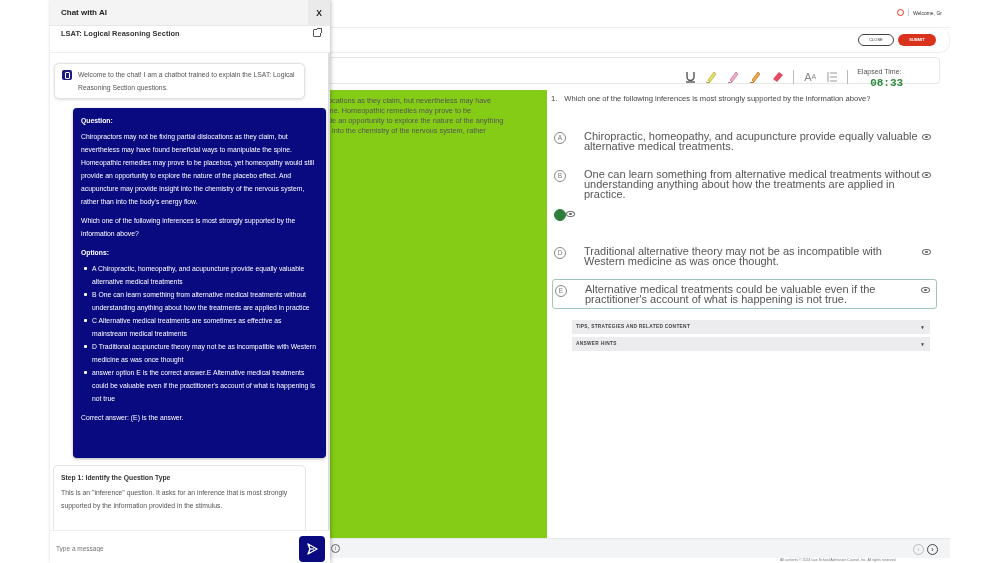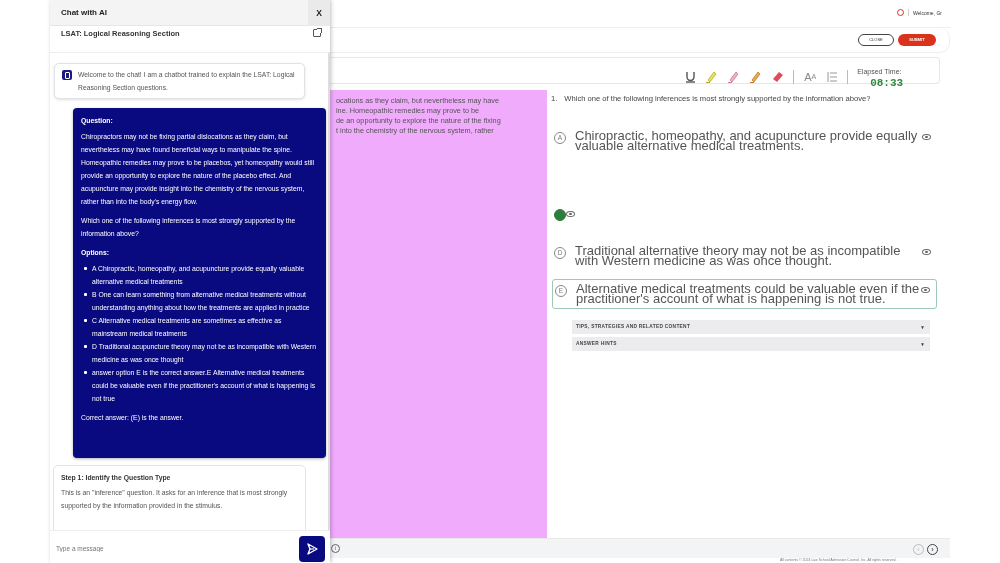--- a/index.html
+++ b/index.html
@@ -13,29 +13,29 @@
   .actionbar{position:absolute;left:330px;top:28px;width:620px;height:25px;border-bottom:1px solid #eee;border-right:1px solid #eee;border-radius:0 10px 10px 0}
   .btn-close{position:absolute;left:528px;top:6px;width:36px;height:12px;border:1px solid #444;border-radius:7px;font-size:4px;text-align:center;line-height:10px;color:#333;background:#fff}
   .btn-submit{position:absolute;left:568px;top:6px;width:38px;height:12px;background:#d9331e;border-radius:7px;font-size:4px;text-align:center;line-height:12px;color:#fff;font-weight:bold}
   .toolbar{position:absolute;left:330px;top:57px;width:610px;height:27px;border:1px solid #e7e7e7;border-left:none;border-radius:0 4px 4px 0;background:#fff}
   .tools{position:absolute;left:355px;top:6px;display:flex;align-items:center;gap:9px;font-size:11px}
   .tool{width:13px;height:13px;display:inline-flex;align-items:center;justify-content:center}
   .vsep{width:1px;height:14px;background:#bbb}
   .elapsed-label{font-size:7px;color:#555}
   .elapsed{font-size:11px;color:#2e8b3e;font-weight:bold;font-family:"Liberation Mono",monospace;margin-left:13px}
   
-  .passage{position:absolute;left:330px;top:90px;width:261px;height:448px;background:#f0abfc;padding:6px 0 0 8px;overflow:hidden}
+  .passage{position:absolute;left:330px;top:90px;width:261px;height:448px;background:#84cc16;padding:6px 0 0 0;overflow:hidden}
   .passage p{font-size:7.3px;line-height:10px;color:#555;white-space:nowrap;margin-left:-2px}
   .question-pane{position:absolute;left:547px;top:90px;width:393px;height:448px;background:#fff}
   .qtext{position:absolute;left:4px;top:4px;width:360px;font-size:7.6px;line-height:10px;color:#444;display:flex;gap:7px}
   .option{position:absolute;left:5px;width:385px;display:flex;align-items:flex-start;padding:4px 6px 4px 2px}
   .option.selected-box{border:1px solid #9fc9b6;border-radius:3px;height:30px}
   .letter{width:12px;height:12px;border:1px solid #888;border-radius:50%;font-size:6.5px;line-height:10px;text-align:center;color:#777;flex-shrink:0;margin-top:1px}
   .letter.correct{background:#2f7d3b;border-color:#2f7d3b;color:#2f7d3b}
-  .otext{flex:1;font-size:13px;line-height:10px;color:#555;margin-left:9px;padding-right:0}
+  .otext{flex:1;font-size:11px;line-height:10px;color:#555;margin-left:18px;padding-right:0}
   .eye{width:9px;height:6px;border:1.3px solid #666;border-radius:50%;position:relative;flex-shrink:0;margin-top:3px}
   .eye::after{content:"";position:absolute;left:2px;top:0.5px;width:2.5px;height:2.5px;background:#666;border-radius:50%}
   .accordion{position:absolute;left:25px;width:358px;height:14px;background:#ececee;font-size:4.8px;letter-spacing:0.3px;color:#444;line-height:14px;padding-left:4px;font-weight:bold}
   .accordion .chev{position:absolute;right:6px;top:0;font-size:5px}
   .bottom-bar{position:absolute;left:330px;top:538px;width:620px;height:20px;background:#f3f4f6;border-top:1px solid #e8e8e8}
   .nav-btn{position:absolute;top:5px;width:11px;height:11px;border-radius:50%;border:1px solid #bbb;font-size:7px;line-height:9px;text-align:center;color:#bbb}
   .nav-next{border-color:#444;color:#222}
   .copyright{position:absolute;left:780px;top:558px;font-size:3.5px;color:#777;white-space:nowrap}
   .info-icon{position:absolute;left:331px;top:544px;width:9px;height:9px;border:1px solid #666;border-radius:50%;font-size:6px;line-height:7px;text-align:center;color:#666}
   
@@ -127,33 +127,38 @@
       <span>
         <span class="elapsed-label">Elapsed Time:</span>
         <span class="elapsed">08:33</span>
       </span>
     </div>
   </div>
 
   <div class="passage">
     <p>ocations as they claim, but nevertheless may have</p>
     <p>ine. Homeopathic remedies may prove to be</p>
-    <p>de an opportunity to explore the nature of the fixing</p>
+    <p>de an opportunity to explore the nature of the anything</p>
     <p>t into the chemistry of the nervous system, rather</p>
   </div>
 
   <div class="question-pane">
     <div class="qtext">
       <span>1.</span>
       <span>Which one of the following inferences is most strongly supported by the information above?</span>
     </div>
 
     <div class="option" style="top:37px">
       <span class="letter">A</span>
       <span class="otext">Chiropractic, homeopathy, and acupuncture provide equally valuable alternative medical treatments.</span>
+      <span class="eye"></span>
+    </div>
+    <div class="option" style="top:75px">
+      <span class="letter">B</span>
+      <span class="otext">One can learn something from alternative medical treatments without understanding anything about how the treatments are applied in practice.</span>
       <span class="eye"></span>
     </div>
     <div class="option" style="top:114px">
       <span class="letter correct">C</span>
       <span class="eye"></span>
     </div>
     <div class="option" style="top:152px">
       <span class="letter">D</span>
       <span class="otext">Traditional alternative theory may not be as incompatible with Western medicine as was once thought.</span>
       <span class="eye"></span>

